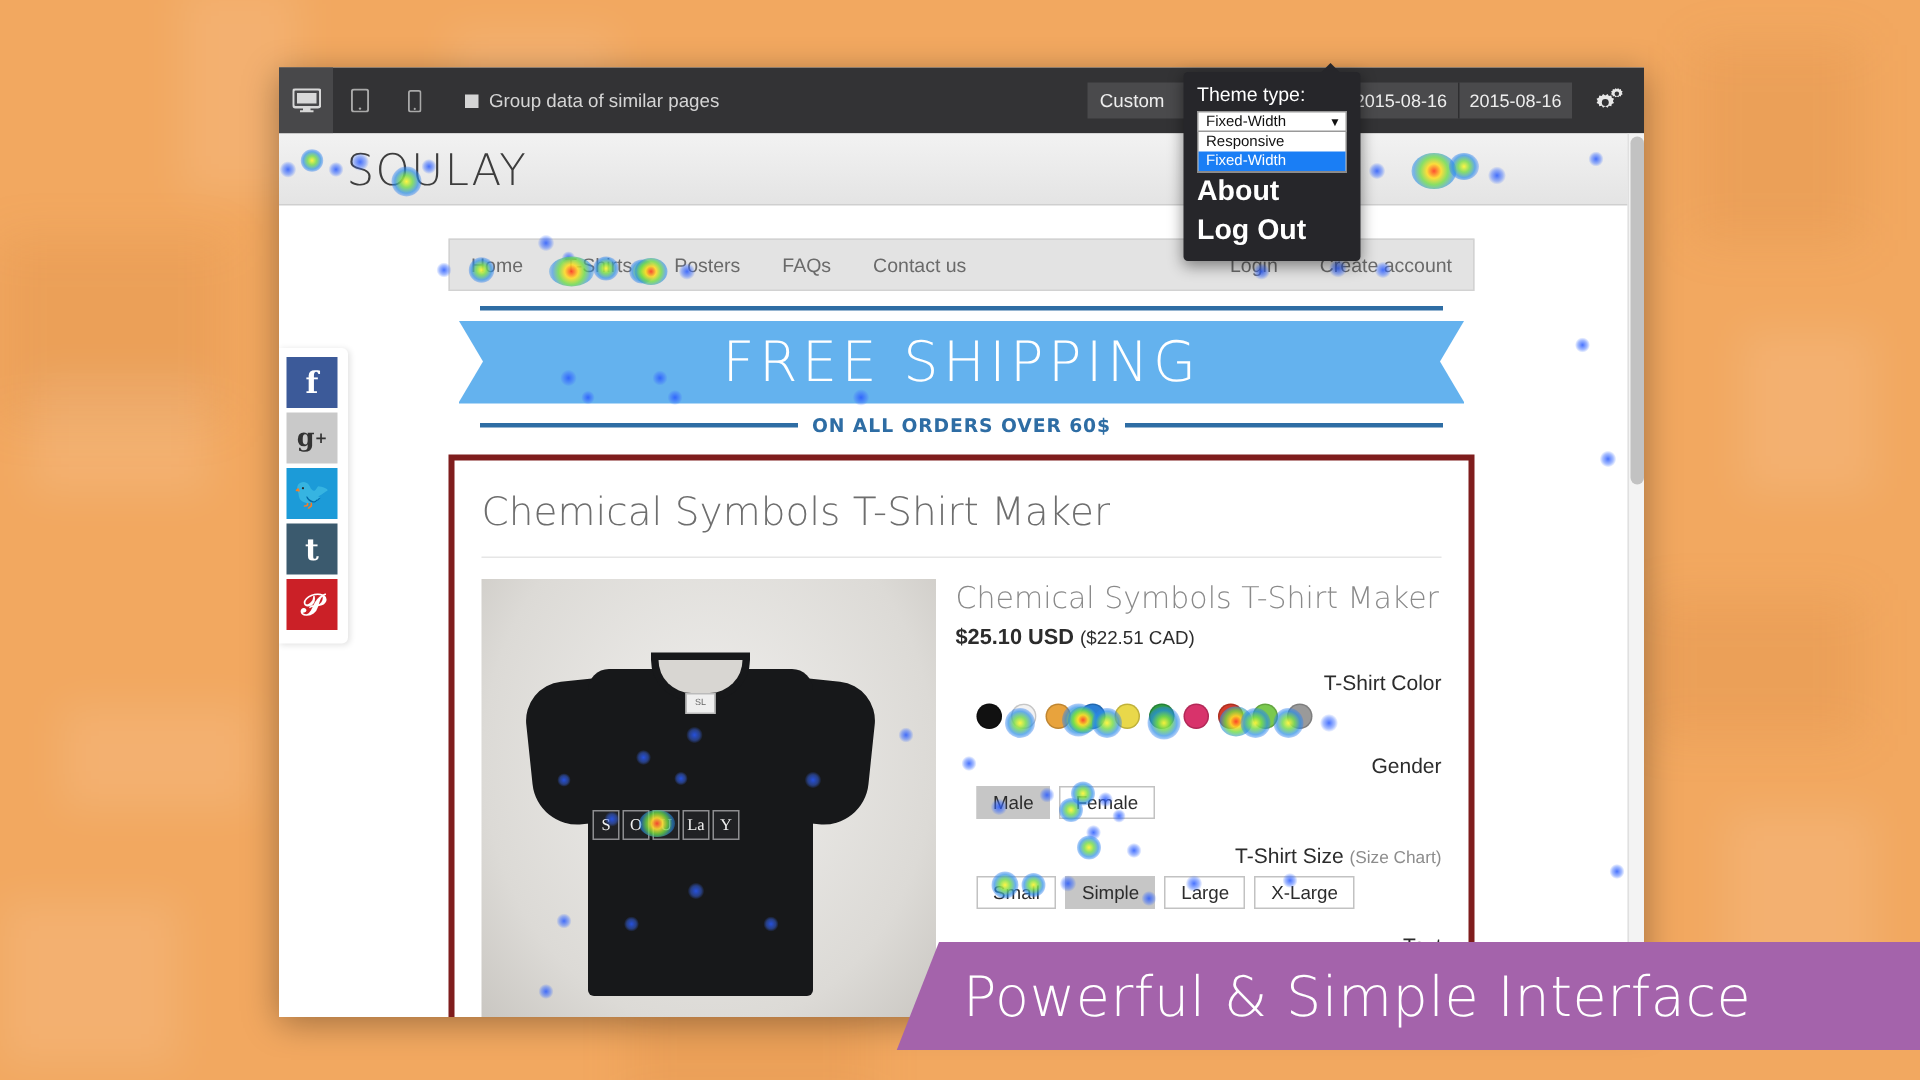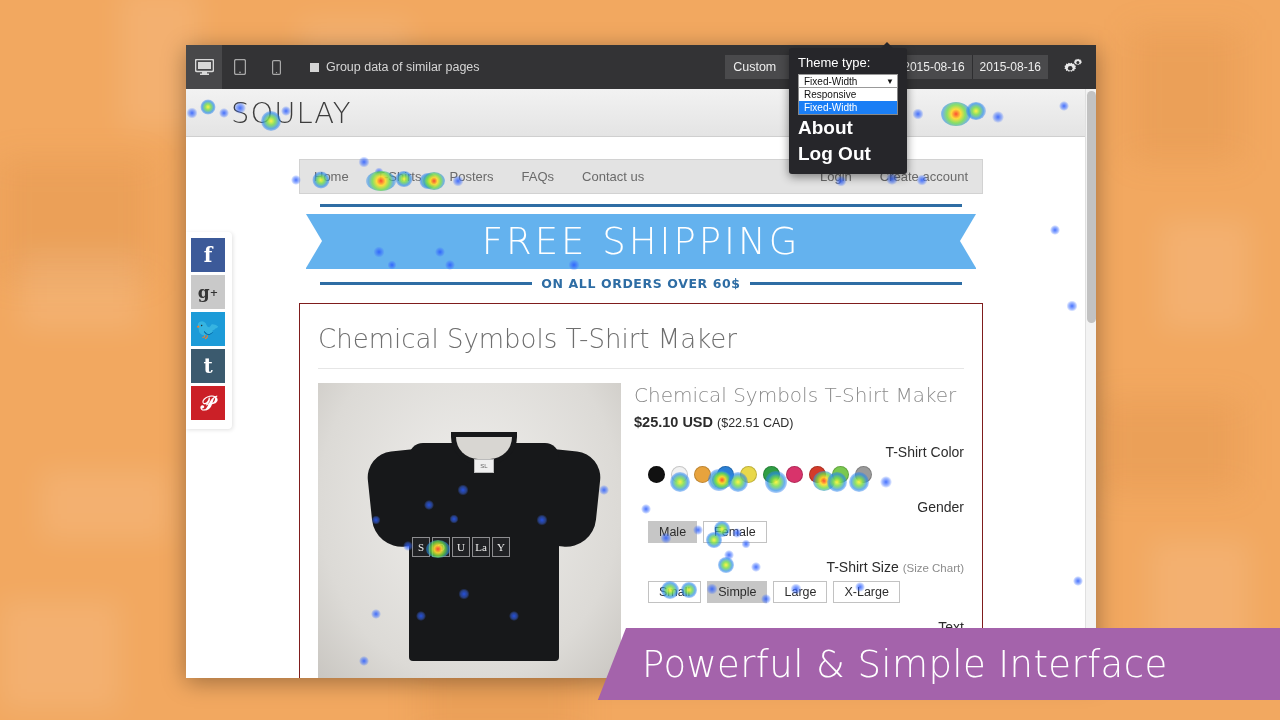--- a/index.html
+++ b/index.html
@@ -164,36 +164,36 @@
   #ban-bottom .bl { flex: 1; height: 3px; background: #2e6da4; }
   #ban-bottom .bt {
     color: #2e6da4; font-size: 12.5px; font-weight: bold; letter-spacing: 0.6px;
     font-family: "DejaVu Sans", sans-serif;
   }
 
   
   #prod-wrap { display: flex; justify-content: center; margin-top: 12px; }
   #prod {
     width: 684px; background: #fff;
-    border: 1px solid #7f1d1d;
+    border: 4px solid #7f1d1d;
     padding: 20px 18px 0 18px;
   }
   #prod-title {
     font-size: 26px; color: #6e6e6e; font-weight: 300;
     font-family: "DejaVu Sans", sans-serif;
     padding-bottom: 14px; border-bottom: 1px solid #e6e6e6;
   }
   #prod-body { display: flex; margin-top: 14px; }
   #prod-img {
     width: 303px; height: 300px;
     background: radial-gradient(ellipse at 50% 40%, #f0efed 0%, #dcdad6 70%, #c8c5c0 100%);
     position: relative; overflow: hidden; flex: none;
   }
   
-  .shirt { position: absolute; left: 56px; top: 48px; width: 220px; height: 230px; }
+  .shirt { position: absolute; left: 36px; top: 48px; width: 220px; height: 230px; }
   .shirt .body {
     position: absolute; left: 35px; top: 12px; width: 150px; height: 218px;
     background: #17181a; border-radius: 14px 14px 4px 4px;
   }
   .shirt .sl, .shirt .sr {
     position: absolute; top: 20px; width: 56px; height: 96px; background: #17181a;
   }
   .shirt .sl { left: -4px; border-radius: 26px 6px 6px 30px; transform: rotate(-6deg); }
   .shirt .sr { right: -4px; border-radius: 6px 26px 30px 6px; transform: rotate(6deg); }
   .shirt .collar {

